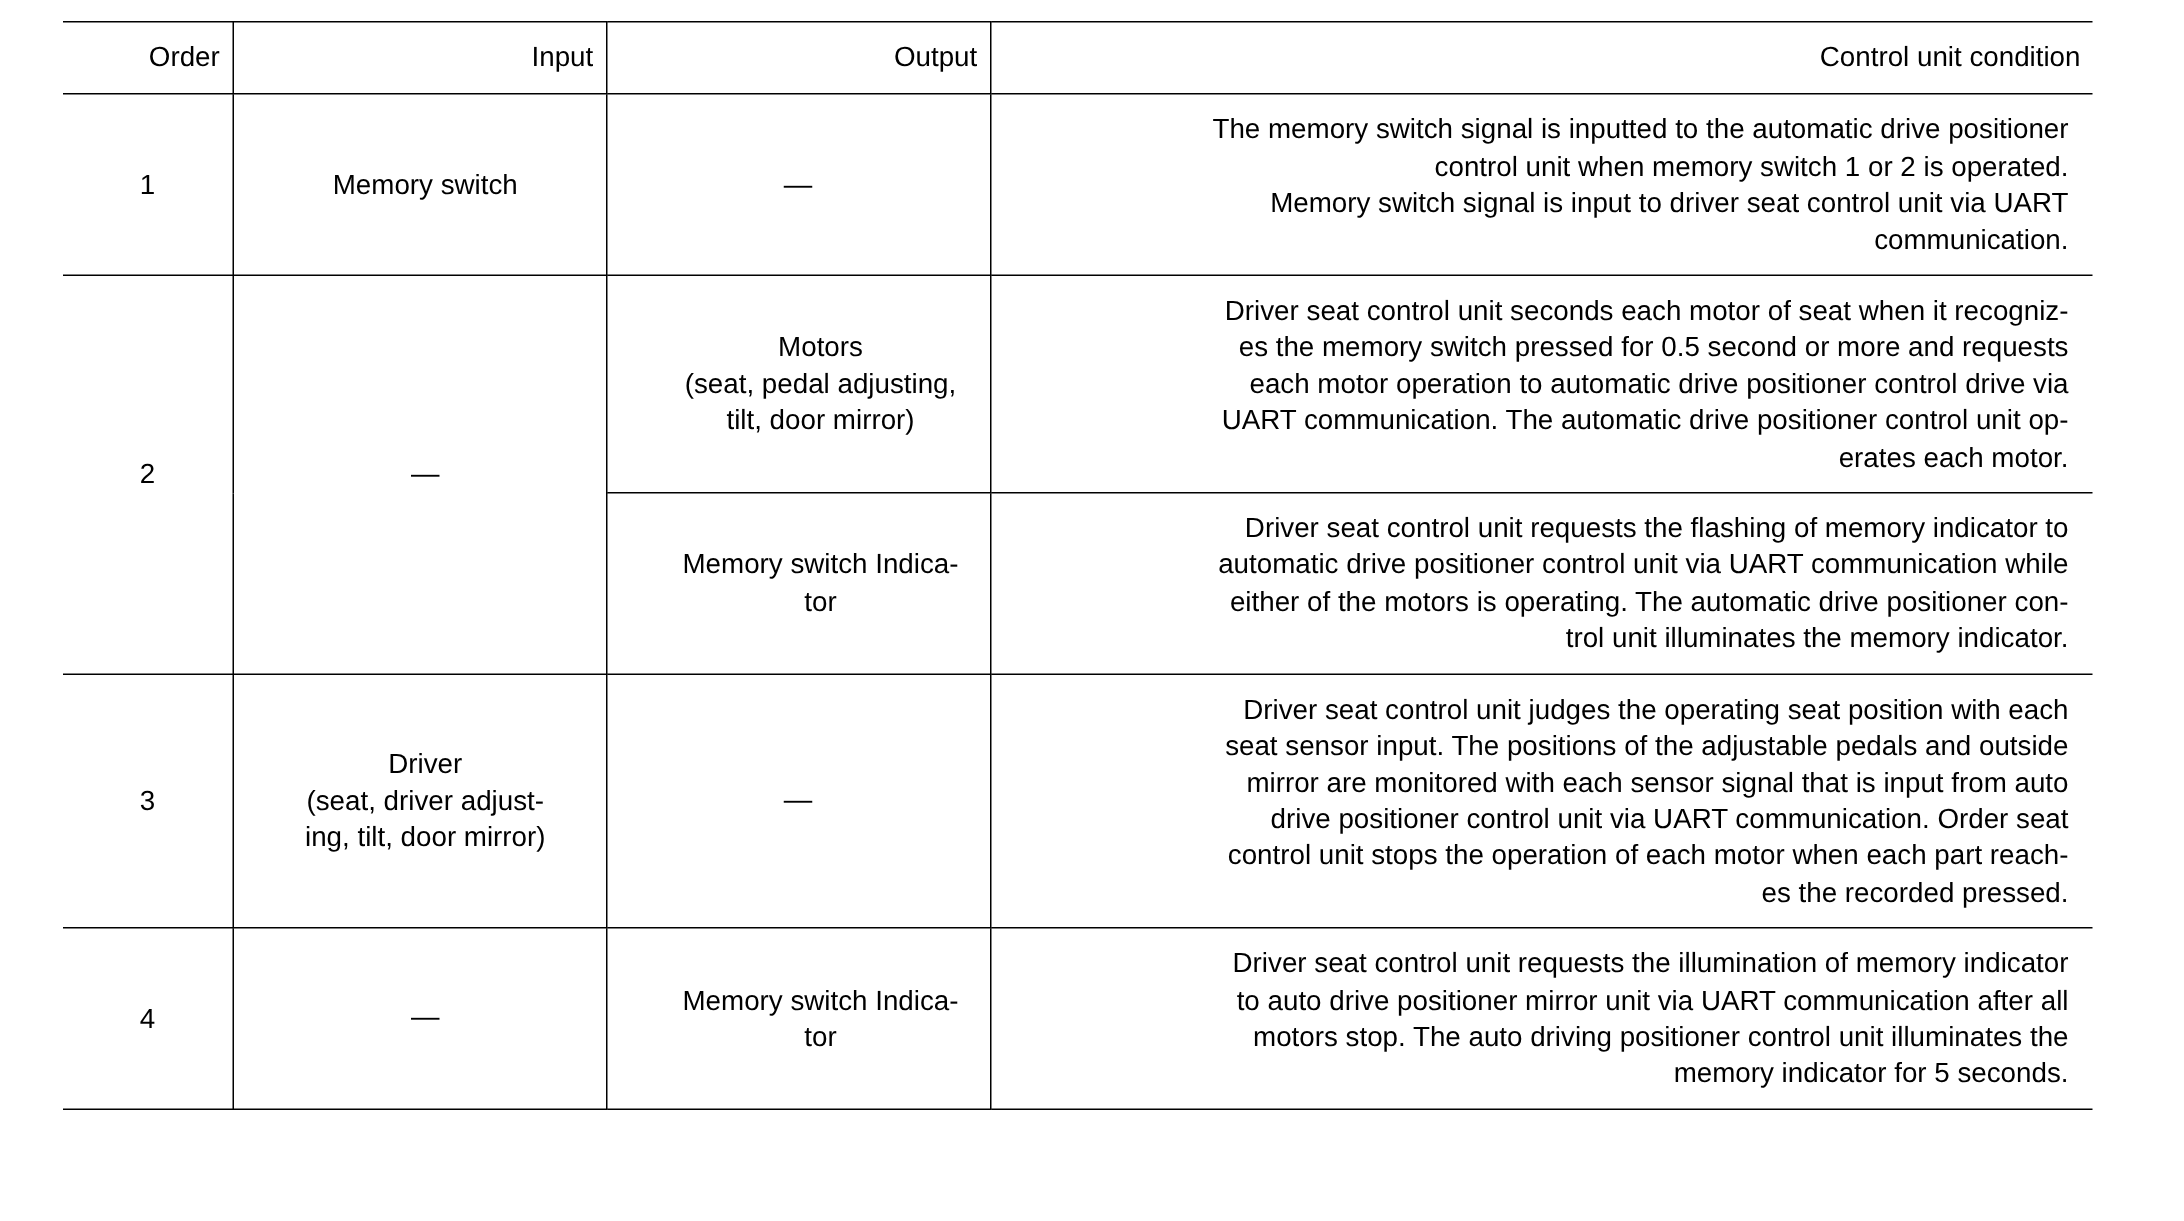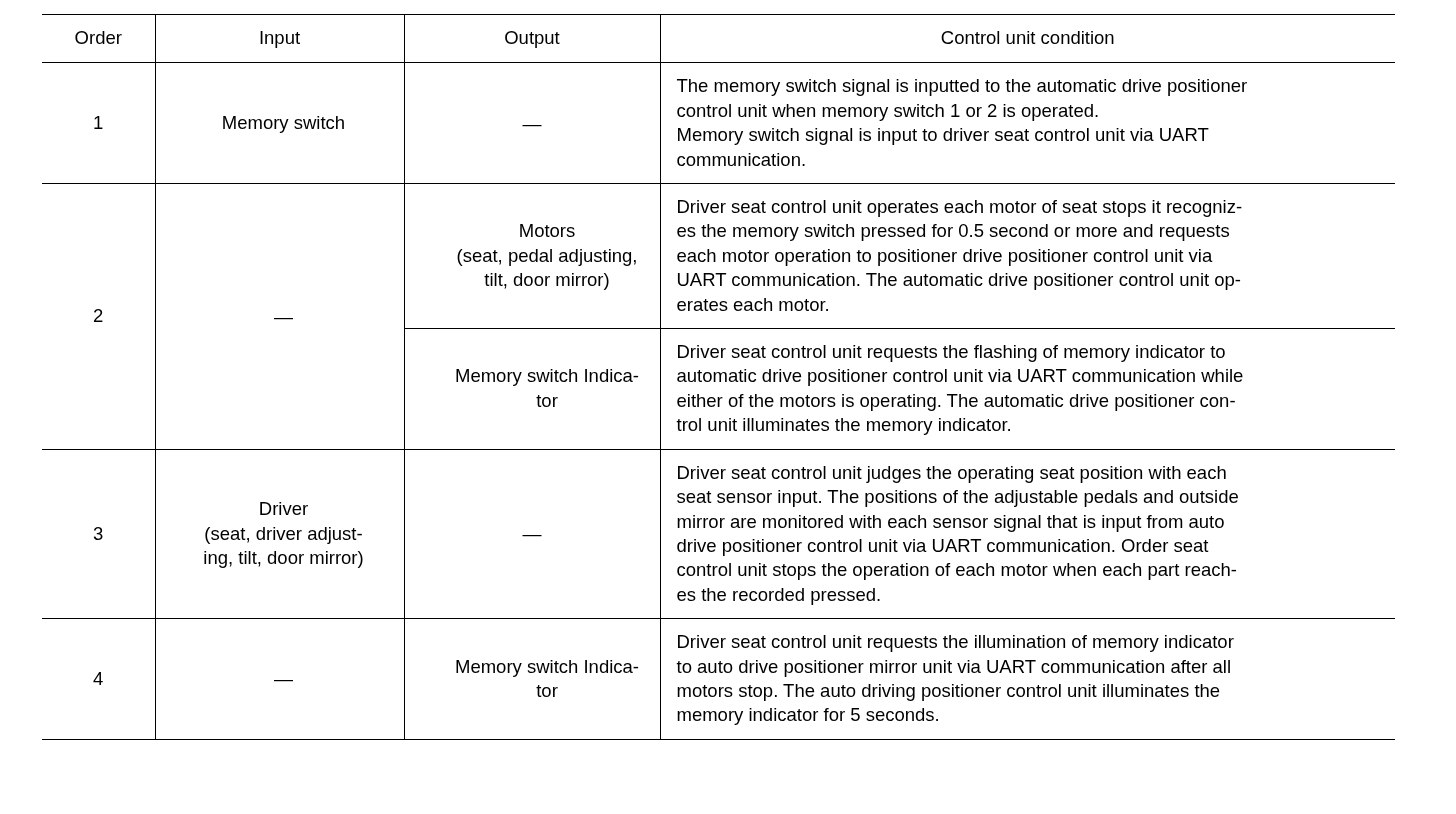--- a/index.html
+++ b/index.html
@@ -60,33 +60,33 @@
   .col-order { width: 113px; }
   .col-input { width: 249px; }
   .col-output { width: 256px; }
   .col-cond { width: 735px; }
 
   .cell {
     padding: 9px 14px;
     box-sizing: border-box;
   }
   .hdr .cell {
-    text-align: center;
+    text-align: right;
     padding: 11px 8px 12px 8px;
   }
   .center { text-align: center; }
   .left { text-align: center; }
   .dash {
     text-align: center;
     font-size: 19px;
     letter-spacing: 0;
   }
   .cond .cell {
-    padding: 11px 16px 11px 16px;
-    text-align: left;
+    padding: 11px 16px 11px 29px;
+    text-align: right;
   }
   .cond p {
     margin: 0;
   }
   .stack p { margin: 0; }
   .r-order { text-align: center; }
   .r-input .cell { padding-left: 22px; }
   .r-output .cell { padding-left: 36px; padding-right: 6px; }
 </style>
 </head>
@@ -148,23 +148,23 @@
           </td>
           <td class="r-output">
             <div class="cell stack left">
               <p>Motors</p>
               <p>(seat, pedal adjusting,</p>
               <p>tilt, door mirror)</p>
             </div>
           </td>
           <td class="cond">
             <div class="cell stack">
-              <p>Driver seat control unit operates each motor of seat stops it recogniz-</p>
+              <p>Driver seat control unit seconds each motor of seat when it recogniz-</p>
               <p>es the memory switch pressed for 0.5 second or more and requests</p>
-              <p>each motor operation to positioner drive positioner control unit via</p>
+              <p>each motor operation to automatic drive positioner control drive via</p>
               <p>UART communication. The automatic drive positioner control unit op-</p>
               <p>erates each motor.</p>
             </div>
           </td>
         </tr>
 
         <tr>
           <td class="r-output">
             <div class="cell stack left">
               <p>Memory switch Indica-</p>

